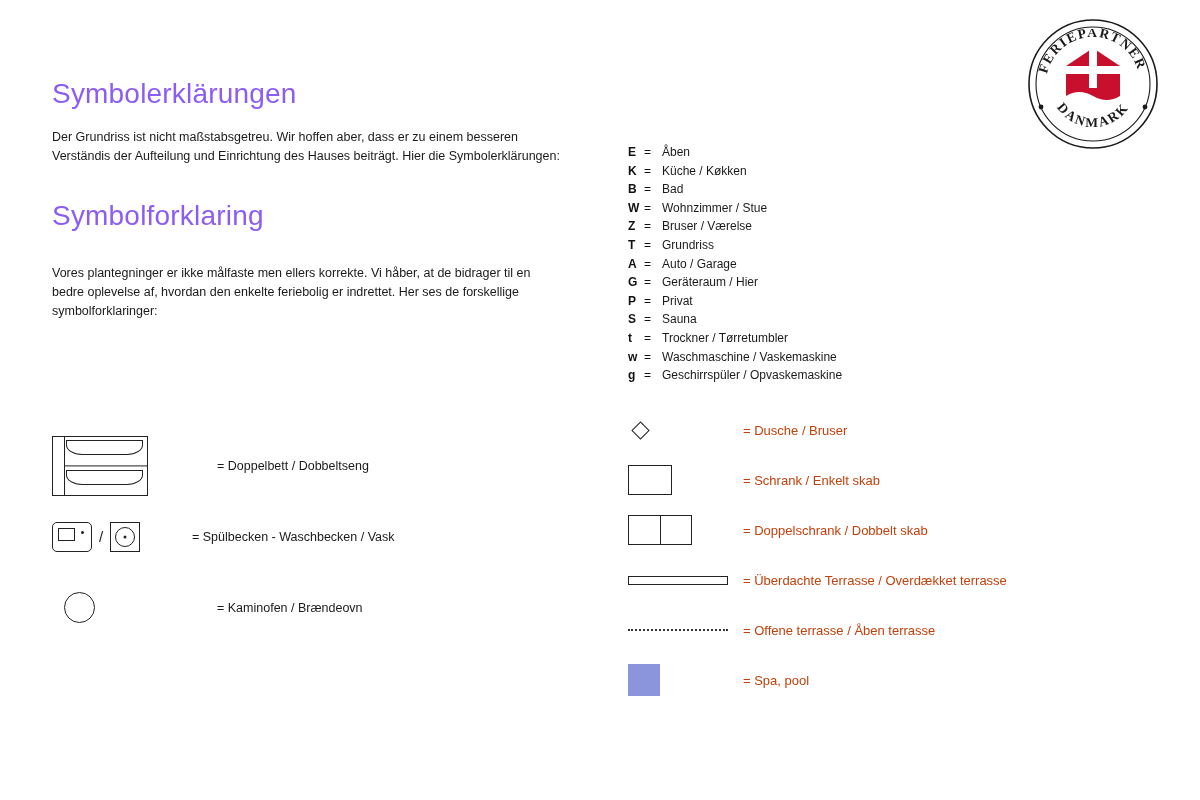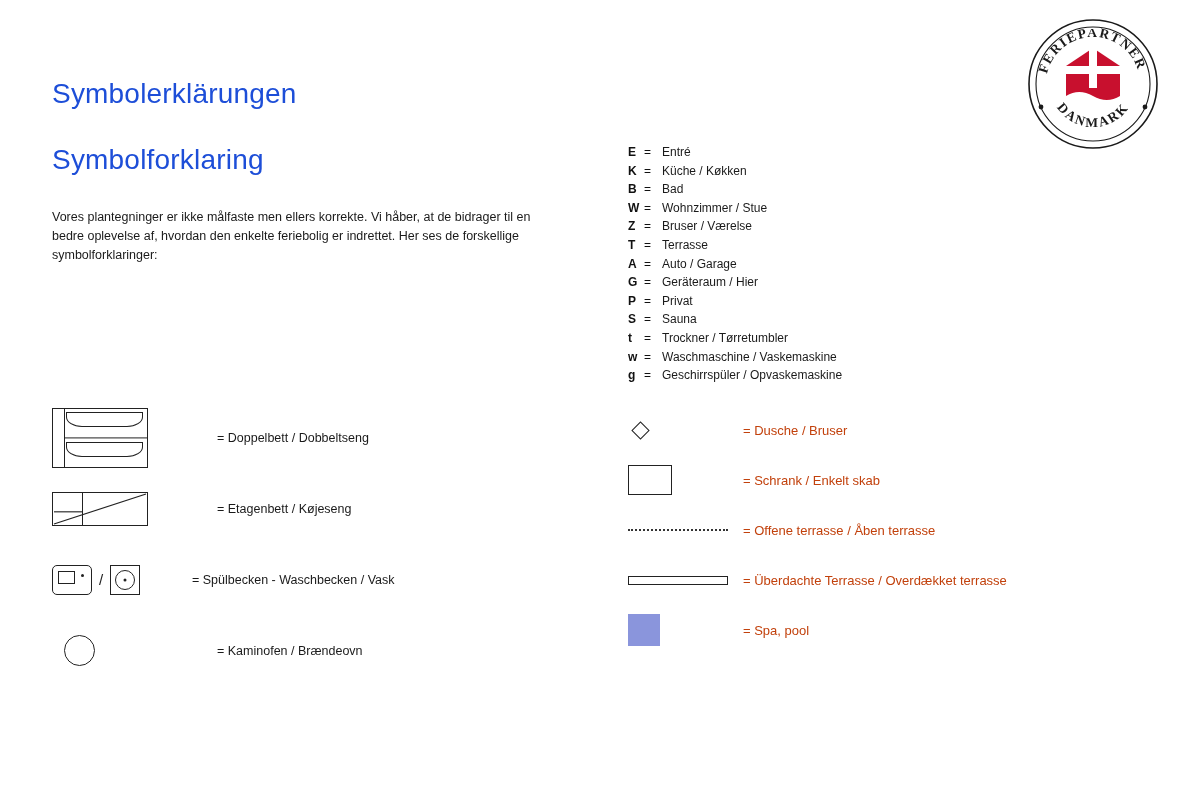--- a/index.html
+++ b/index.html
@@ -25,21 +25,21 @@
     position: absolute;
     left: 52px;
     top: 78px;
     width: 520px;
   }
   h1.heading {
     font-size: 28px;
     font-weight: 400;
     margin: 0 0 18px 0;
     letter-spacing: 0.2px;
-    color: #1d4ed8;
+    color: #8b5cf6;
   }
   h1.heading.second {
     margin-top: 34px;
     margin-bottom: 32px;
   }
   p.intro {
     font-size: 12.5px;
     line-height: 19px;
     margin: 0;
     color: #1a1a1a;
@@ -328,49 +328,39 @@
       <text font-family="Liberation Serif, serif" font-size="13.5" font-weight="bold" fill="#1a1a1a" letter-spacing="2">
         <textPath href="#botarc" startOffset="50%" text-anchor="middle">DANMARK</textPath>
       </text>
       <circle cx="30" cy="93" r="2.4" fill="#1a1a1a"></circle>
       <circle cx="134" cy="93" r="2.4" fill="#1a1a1a"></circle>
     </svg>
   </div>
 
   <div class="left-col">
     <h1 class="heading">Symbolerklärungen</h1>
+    <p class="intro">Der Grundriss ist nicht maßstabsgetreu. Wir hoffen aber, dass er zu einem besseren Verständis der Aufteilung und Einrichtung des Hauses beiträgt. Hier die Symbolerklärungen:</p>
     <h1 class="heading second">Symbolforklaring</h1>
     <p class="intro">Vores plantegninger er ikke målfaste men ellers korrekte. Vi håber, at de bidrager til en bedre oplevelse af, hvordan den enkelte feriebolig er indrettet. Her ses de forskellige symbolforklaringer:</p>
   </div>
 
-  <div class="left-col sym-list" style="top:362px;">
+  <div class="left-col sym-list" style="top:390px;">
 
     <div class="sym-row">
       <div class="sym-art">
         <div class="bed-double">
           <div class="mid"></div>
           <div class="pillow p1"></div>
           <div class="pillow p2"></div>
         </div>
       </div>
       <div class="sym-label">= Doppelbett / Dobbeltseng</div>
     </div>
 
 
-    <div class="sym-row">
-      <div class="sym-art">
-        <div class="bunk">
-          <svg class="diag" viewBox="0 0 96 34" preserveAspectRatio="none">
-            <line x1="1" y1="33" x2="95" y2="1" stroke="#222" stroke-width="1.2"></line>
-            <line x1="1" y1="20" x2="30" y2="20" stroke="#222" stroke-width="1.2"></line>
-          </svg>
-        </div>
-      </div>
-      <div class="sym-label">= Etagenbett / Køjeseng</div>
-    </div>
 
     <div class="sym-row">
       <div class="sym-art">
         <div class="sink-pair">
           <div class="sink-rect">
             <div class="inner"></div>
             <div class="dot"></div>
           </div>
           <div class="slash">/</div>
           <div class="sink-sq">
@@ -387,21 +377,21 @@
       </div>
       <div class="sym-label">= Kaminofen / Brændeovn</div>
     </div>
 
   </div>
 
   <div class="right-col">
     <div class="abbr-row">
       <span class="abbr-key">E</span>
       <span class="abbr-eq">=</span>
-      <span class="abbr-text">Entré</span>
+      <span class="abbr-text">Åben</span>
     </div>
     <div class="abbr-row">
       <span class="abbr-key">K</span>
       <span class="abbr-eq">=</span>
       <span class="abbr-text">Küche / Køkken</span>
     </div>
     <div class="abbr-row">
       <span class="abbr-key">B</span>
       <span class="abbr-eq">=</span>
       <span class="abbr-text">Bad</span>
@@ -412,21 +402,21 @@
       <span class="abbr-text">Wohnzimmer / Stue</span>
     </div>
     <div class="abbr-row">
       <span class="abbr-key">Z</span>
       <span class="abbr-eq">=</span>
       <span class="abbr-text">Bruser / Værelse</span>
     </div>
     <div class="abbr-row">
       <span class="abbr-key">T</span>
       <span class="abbr-eq">=</span>
-      <span class="abbr-text">Terrasse</span>
+      <span class="abbr-text">Grundriss</span>
     </div>
     <div class="abbr-row">
       <span class="abbr-key">A</span>
       <span class="abbr-eq">=</span>
       <span class="abbr-text">Auto / Garage</span>
     </div>
     <div class="abbr-row">
       <span class="abbr-key">G</span>
       <span class="abbr-eq">=</span>
       <span class="abbr-text">Geräteraum / Hier</span>
@@ -467,33 +457,39 @@
       <div class="rs-label">= Dusche / Bruser</div>
     </div>
 
     <div class="rs-row">
       <div class="rs-art">
           <div class="box-single"></div>
         </div>
       <div class="rs-label">= Schrank / Enkelt skab</div>
     </div>
 
+    <div class="rs-row">
+      <div class="rs-art">
+          <div class="box-double"></div>
+        </div>
+      <div class="rs-label">= Doppelschrank / Dobbelt skab</div>
+    </div>
+
+    <div class="rs-row">
+      <div class="rs-art">
+          <div class="solid-bar"></div>
+        </div>
+      <div class="rs-label">= Überdachte Terrasse / Overdækket terrasse</div>
+    </div>
 
     <div class="rs-row">
       <div class="rs-art">
           <div class="dotted-line"></div>
         </div>
       <div class="rs-label">= Offene terrasse / Åben terrasse</div>
-    </div>
-
-    <div class="rs-row">
-      <div class="rs-art">
-          <div class="solid-bar"></div>
-        </div>
-      <div class="rs-label">= Überdachte Terrasse / Overdækket terrasse</div>
     </div>
 
 
     <div class="rs-row">
       <div class="rs-art">
         <div class="swatch" id="sw-spa" style="background: rgb(138, 149, 220);"></div>
       </div>
       <div class="rs-label">= Spa, pool</div>
     </div>
 

